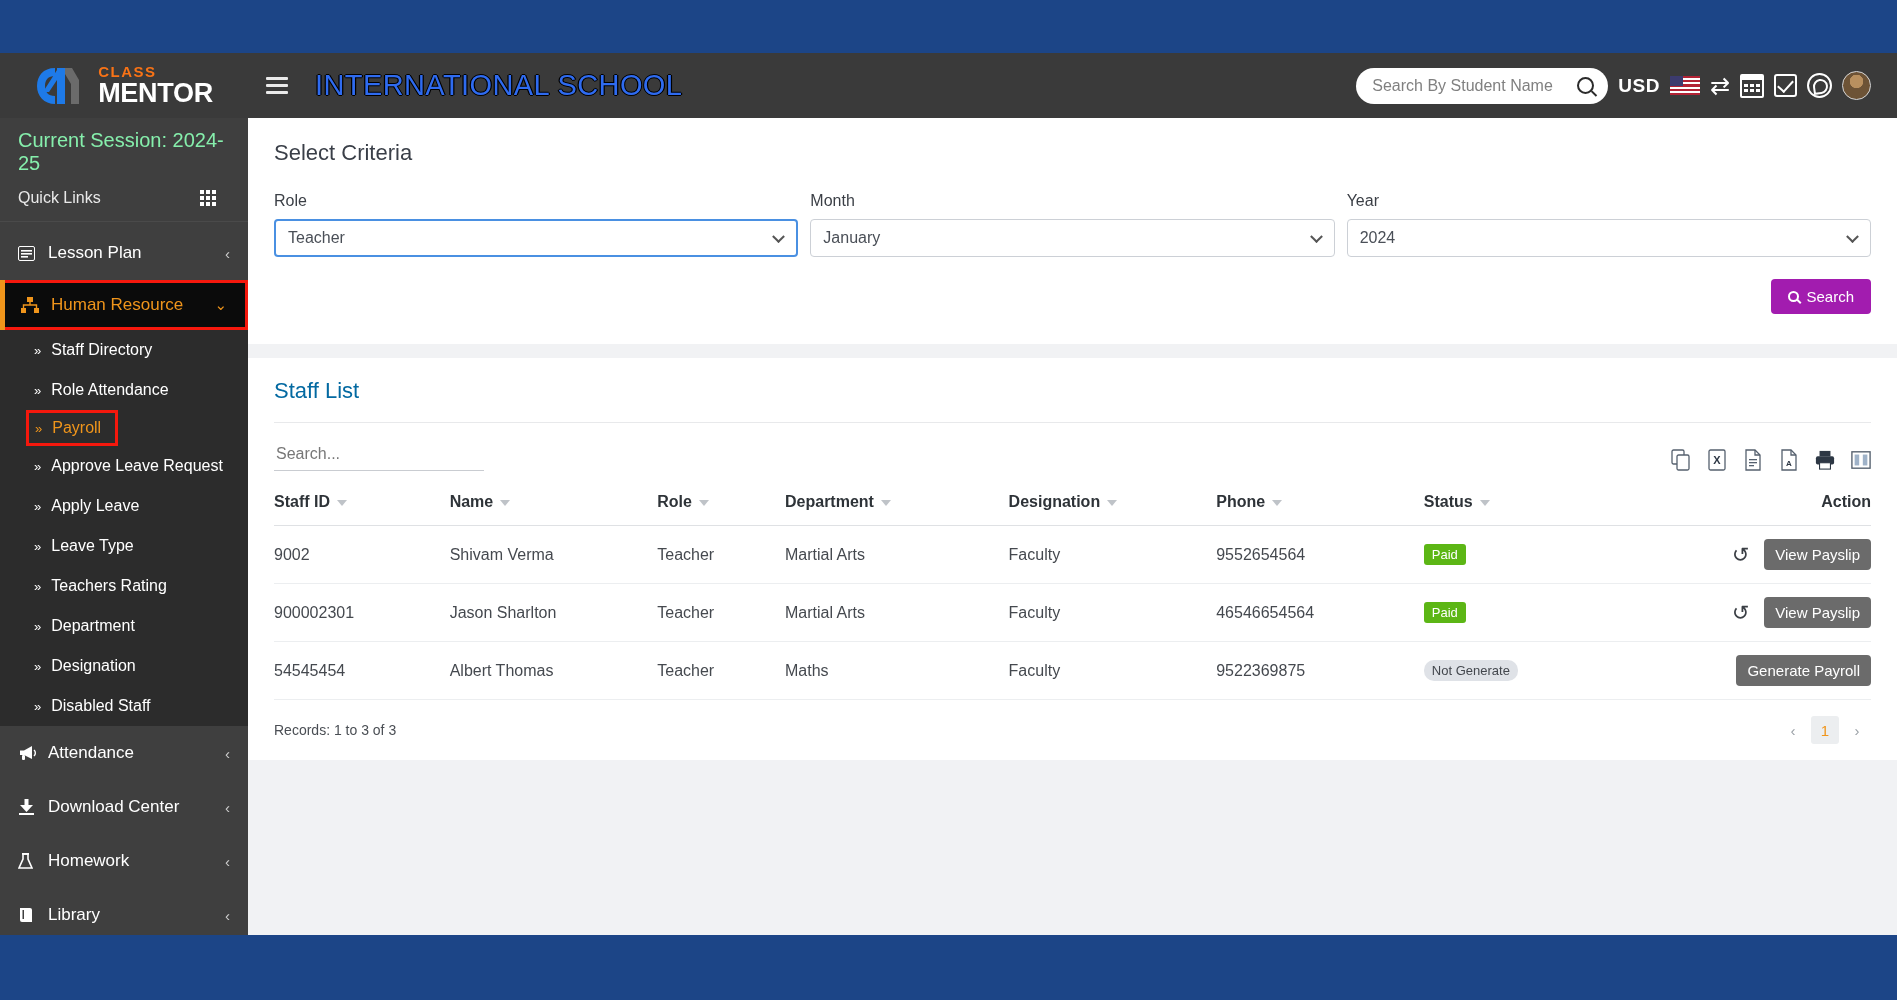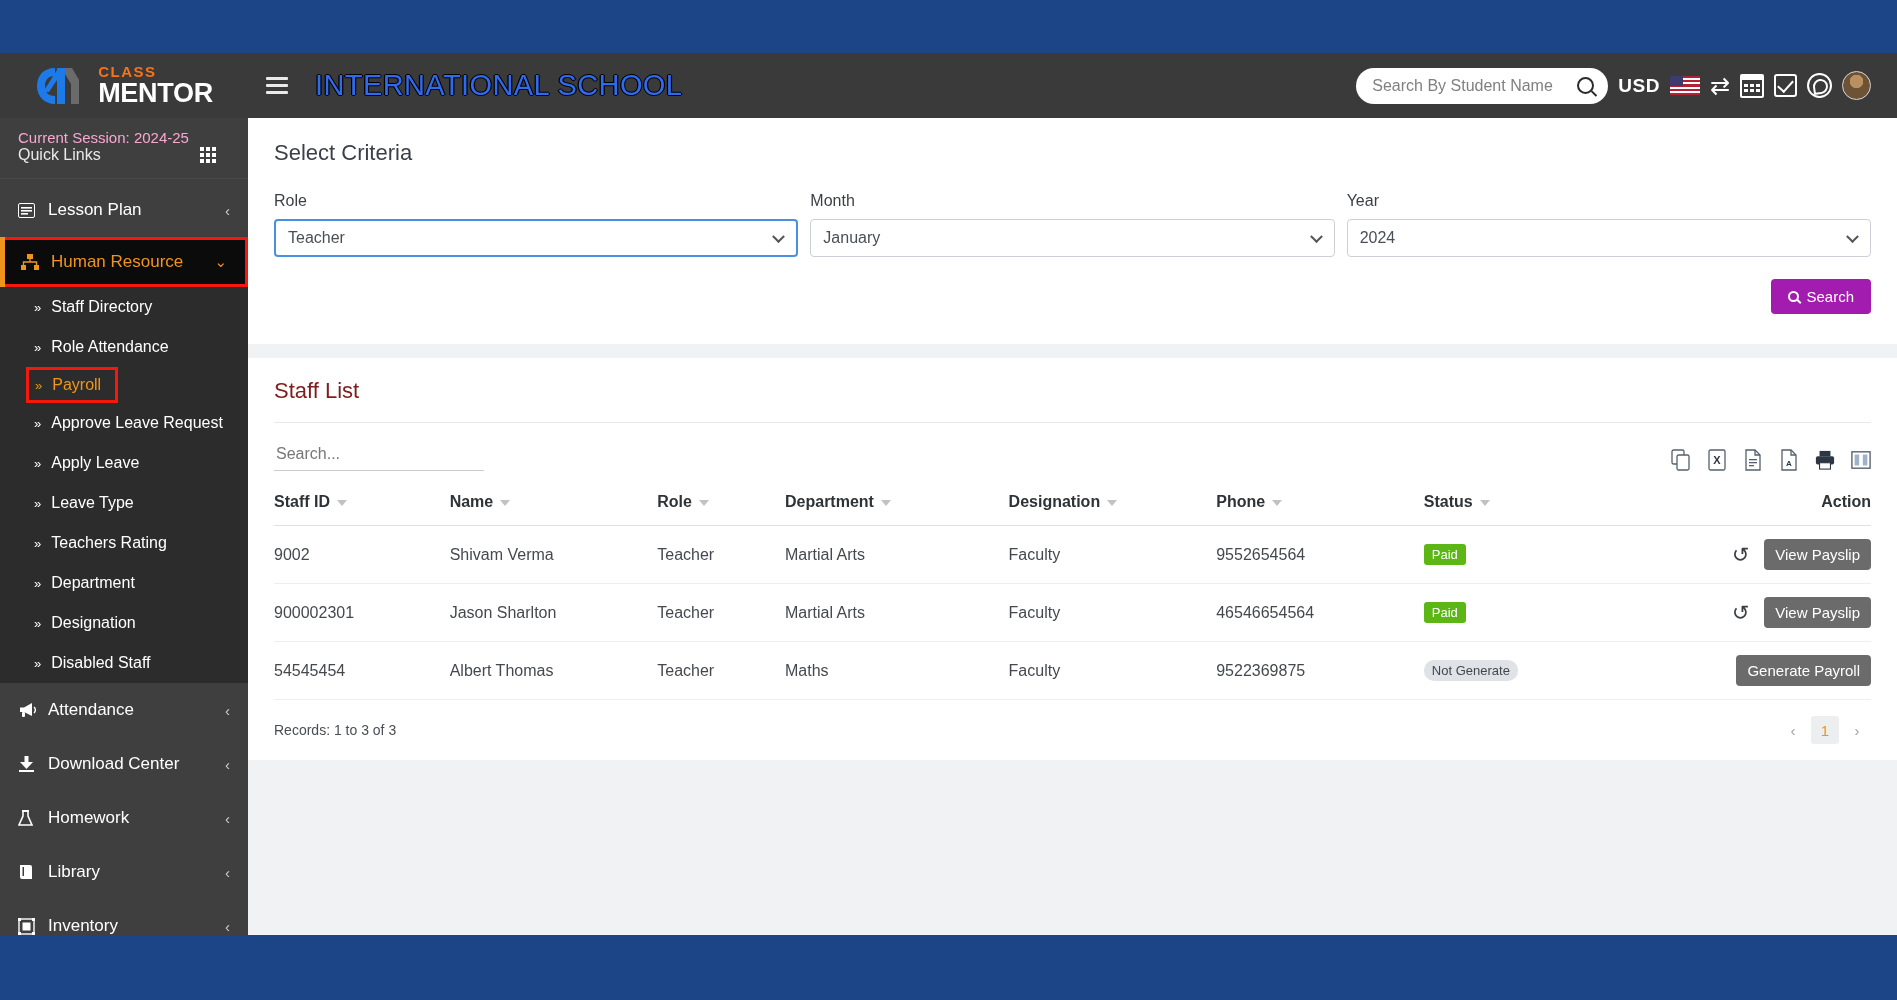--- a/index.html
+++ b/index.html
@@ -45,21 +45,21 @@
   }
   .logo-mentor {
     font-size: 27px; font-weight: bold; color: #fff;
     letter-spacing: -0.3px; margin-top: 1px;
   }
   .session-area {
     padding: 11px 18px 8px 18px;
     background: #3f3f3f;
     border-bottom: 1px solid #4a4a4a;
   }
-  .session-line { font-size: 15px; color: #f9a8d4; }
+  .session-line { font-size: 20px; color: #86efac; margin-bottom: 14px; }
   .quick-links-row {
     display: flex; align-items: center; justify-content: space-between;
     font-size: 16px; color: #e9e9e9; padding-right: 14px; padding-bottom: 6px;
   }
   .grid-icon {
     display:grid; grid-template-columns: repeat(3, 4px);
     grid-template-rows: repeat(3, 4px); gap: 2px;
   }
   .grid-icon i { background: #fff; display:block; width:4px; height:4px; }
 
@@ -197,21 +197,21 @@
   .btn-search {
     background: #a21caf; color:#fff; border:none; border-radius:4px;
     padding: 9px 17px; font-size: 15px; cursor:pointer;
     font-family:"Liberation Sans", sans-serif;
     display:flex; align-items:center; gap:7px;
   }
   .mg-sm{width:11px;height:11px;border:2px solid #fff;border-radius:50%;position:relative;flex:none;}
   .mg-sm::after{content:'';position:absolute;width:2px;height:5px;background:#fff;right:-2.5px;bottom:-3.5px;transform:rotate(-45deg);}
 
   .panel-list { background:#fff; margin-top: 14px; padding: 20px 26px 16px 26px; }
-  .list-title { font-size: 22px; color:#7f1d1d; font-weight:400; padding-bottom: 18px; border-bottom: 1px solid #e8e9eb; }
+  .list-title { font-size: 22px; color:#0369a1; font-weight:400; padding-bottom: 18px; border-bottom: 1px solid #e8e9eb; }
 
   .table-tools {
     display:flex; align-items:flex-end; justify-content:space-between;
     margin-top: 18px;
   }
   .tbl-search {
     width: 210px; border:none; border-bottom: 1px solid #c9ccd1;
     outline:none; font-size:16px; color:#555; padding: 4px 2px 7px 2px;
     font-family:"Liberation Sans", sans-serif; background: transparent;
   }

